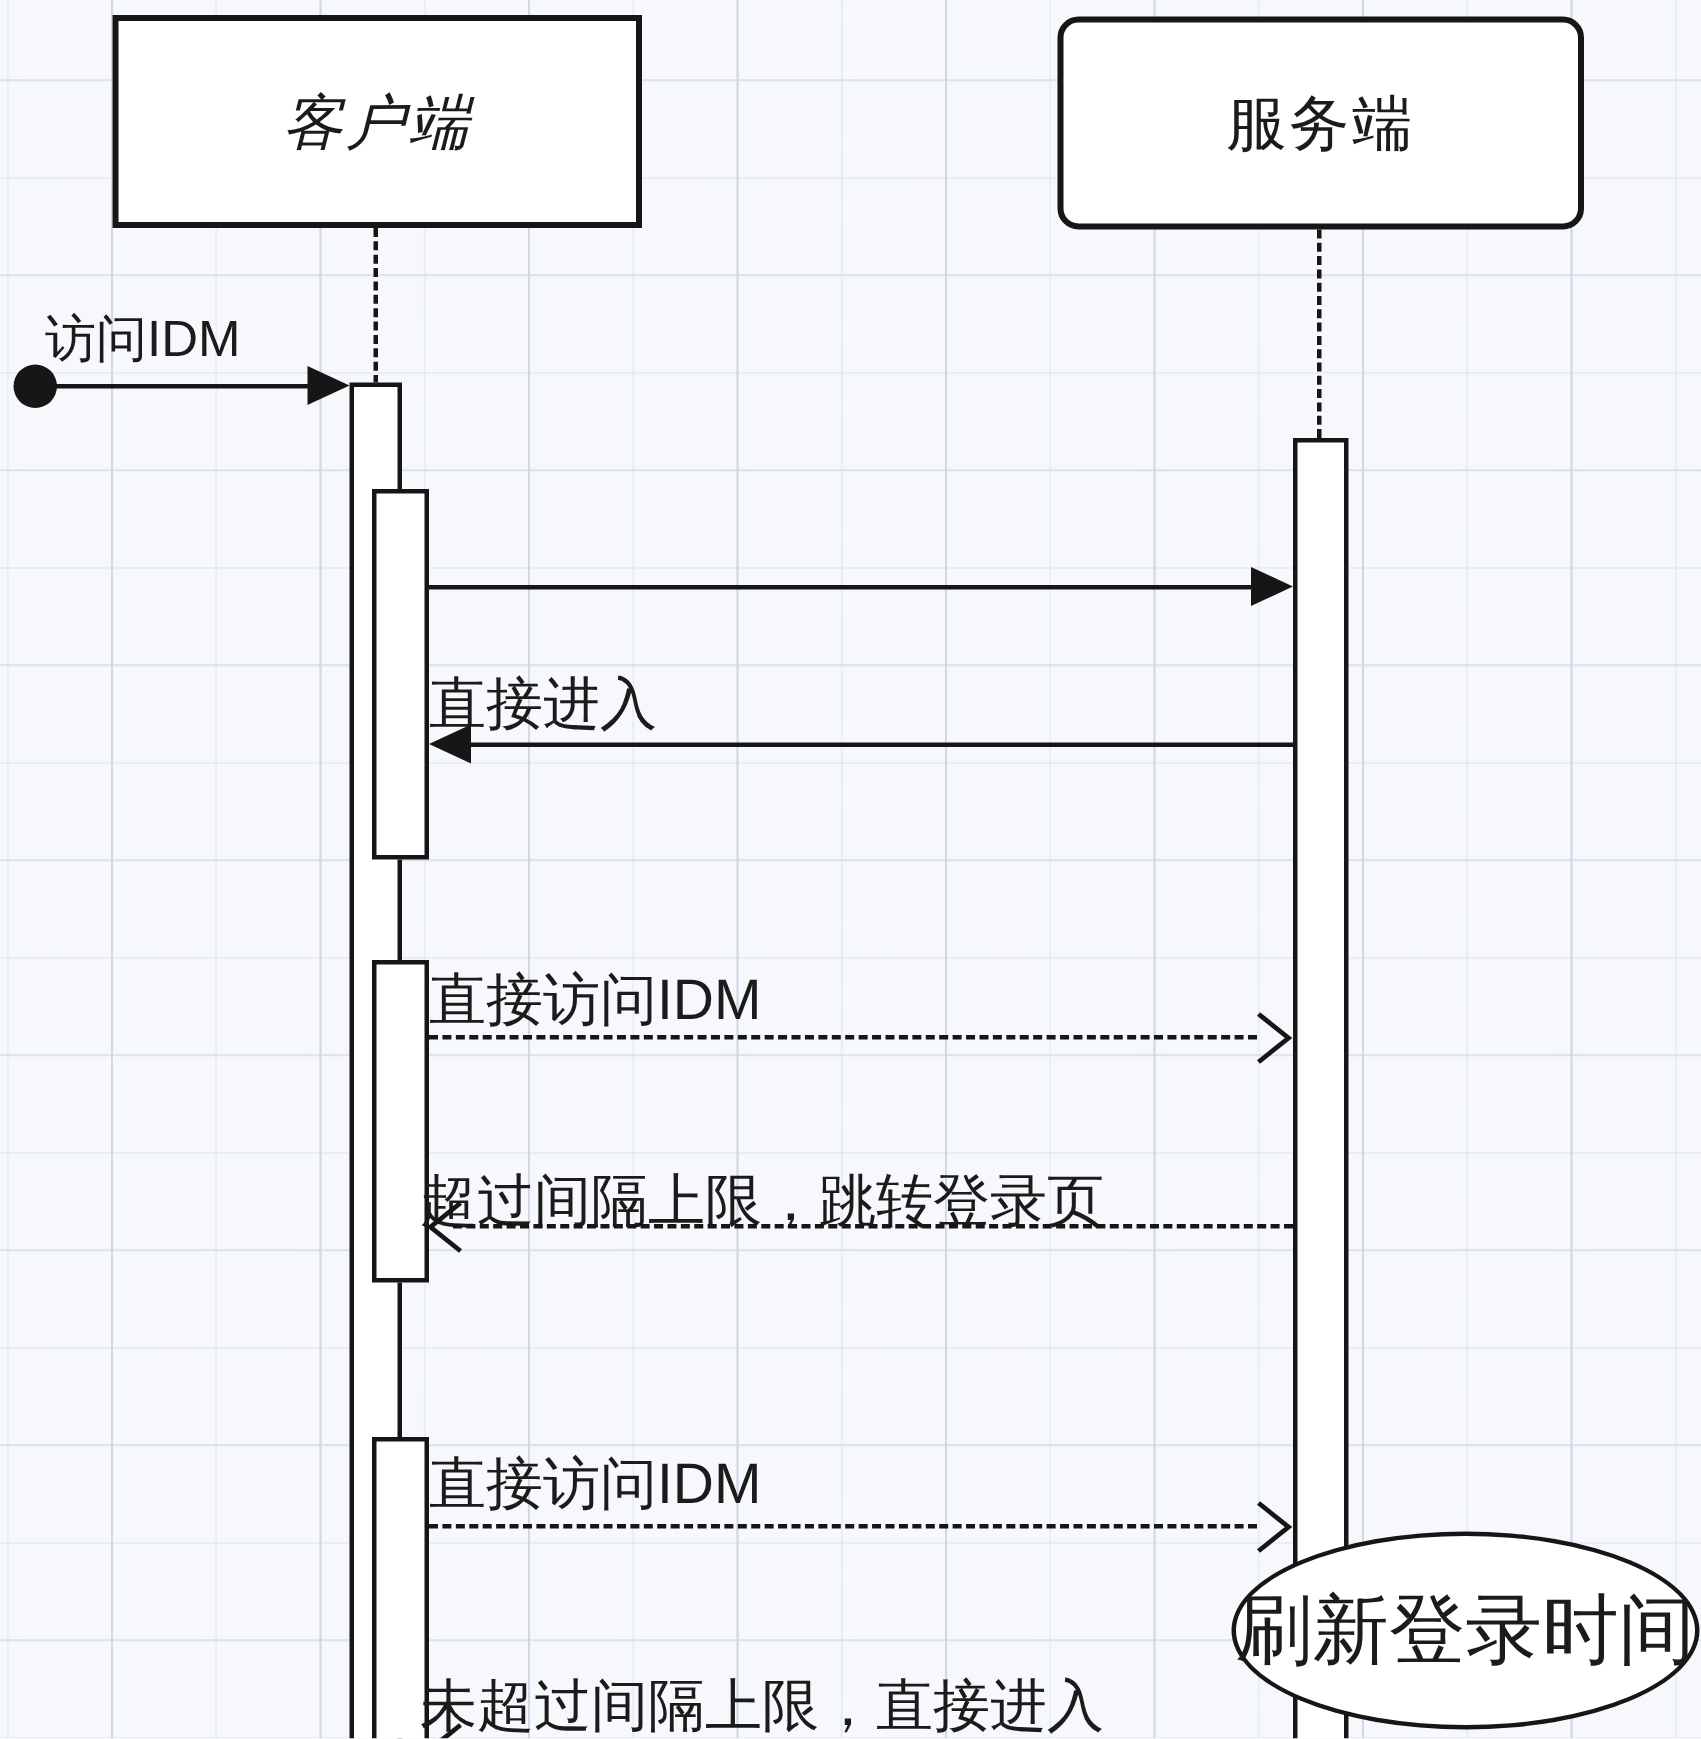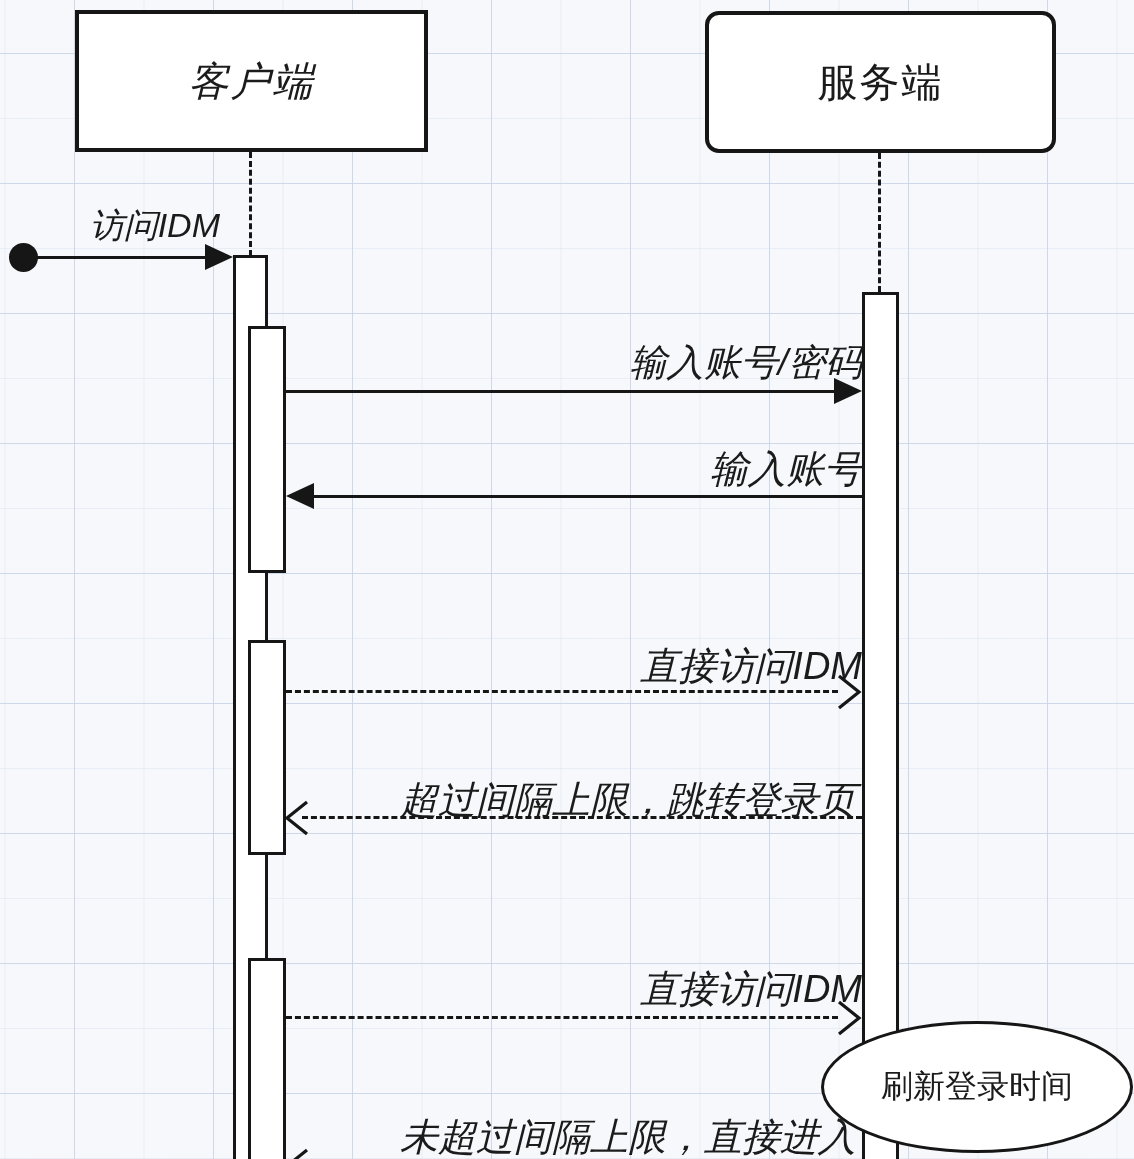--- a/index.html
+++ b/index.html
@@ -65,25 +65,24 @@
     left: 9px; top: 243px;
     width: 29px; height: 29px;
     border-radius: 50%;
     background: #161616;
     z-index: 3;
   }
 
   
   .msg-label {
     position: absolute;
-    text-align: right;
+    text-align: left;
     white-space: nowrap;
     font-size: 38px;
     z-index: 3;
-    font-style: italic;
   }
   .line-solid {
     position: absolute;
     height: 3px;
     background: #161616;
     z-index: 3;
   }
   .line-dashed {
     position: absolute;
     height: 0;
@@ -139,21 +138,21 @@
   .ellipse-node {
     position: absolute;
     left: 821px; top: 1021px;
     width: 312px; height: 132px;
     background: #ffffff;
     border: 3px solid #161616;
     border-radius: 50%;
     display: flex;
     align-items: center;
     justify-content: center;
-    font-size: 32px;
+    font-size: 51px;
     z-index: 4;
   }
 </style>
 </head>
 <body>
 
 <div class="canvas">
 
   <div class="actor actor-client">
     <span>客户端</span>
@@ -170,25 +169,24 @@
   <div class="bar bar-n1"></div>
   <div class="bar bar-n2"></div>
   <div class="bar bar-n3"></div>
 
   <div class="start-circle"></div>
 
   <div class="msg-label m1-label">访问IDM</div>
   <div class="line-solid m1-line"></div>
   <div class="tri tri-right m1-head"></div>
 
-  <div class="msg-label m2-label">输入账号/密码</div>
   <div class="line-solid m2-line"></div>
   <div class="tri tri-right m2-head"></div>
 
-  <div class="msg-label m3-label">输入账号</div>
+  <div class="msg-label m3-label">直接进入</div>
   <div class="line-solid m3-line"></div>
   <div class="tri tri-left m3-head"></div>
 
   <div class="msg-label m4-label">直接访问IDM</div>
   <div class="line-dashed m4-line"></div>
   <svg class="chev m4-head" width="26" height="38" viewBox="0 0 26 38">
     <path d="M3 3 L23 19 L3 35" fill="none" stroke="#161616" stroke-width="3.2"></path>
   </svg>
 
   <div class="msg-label m5-label">超过间隔上限，跳转登录页</div>

